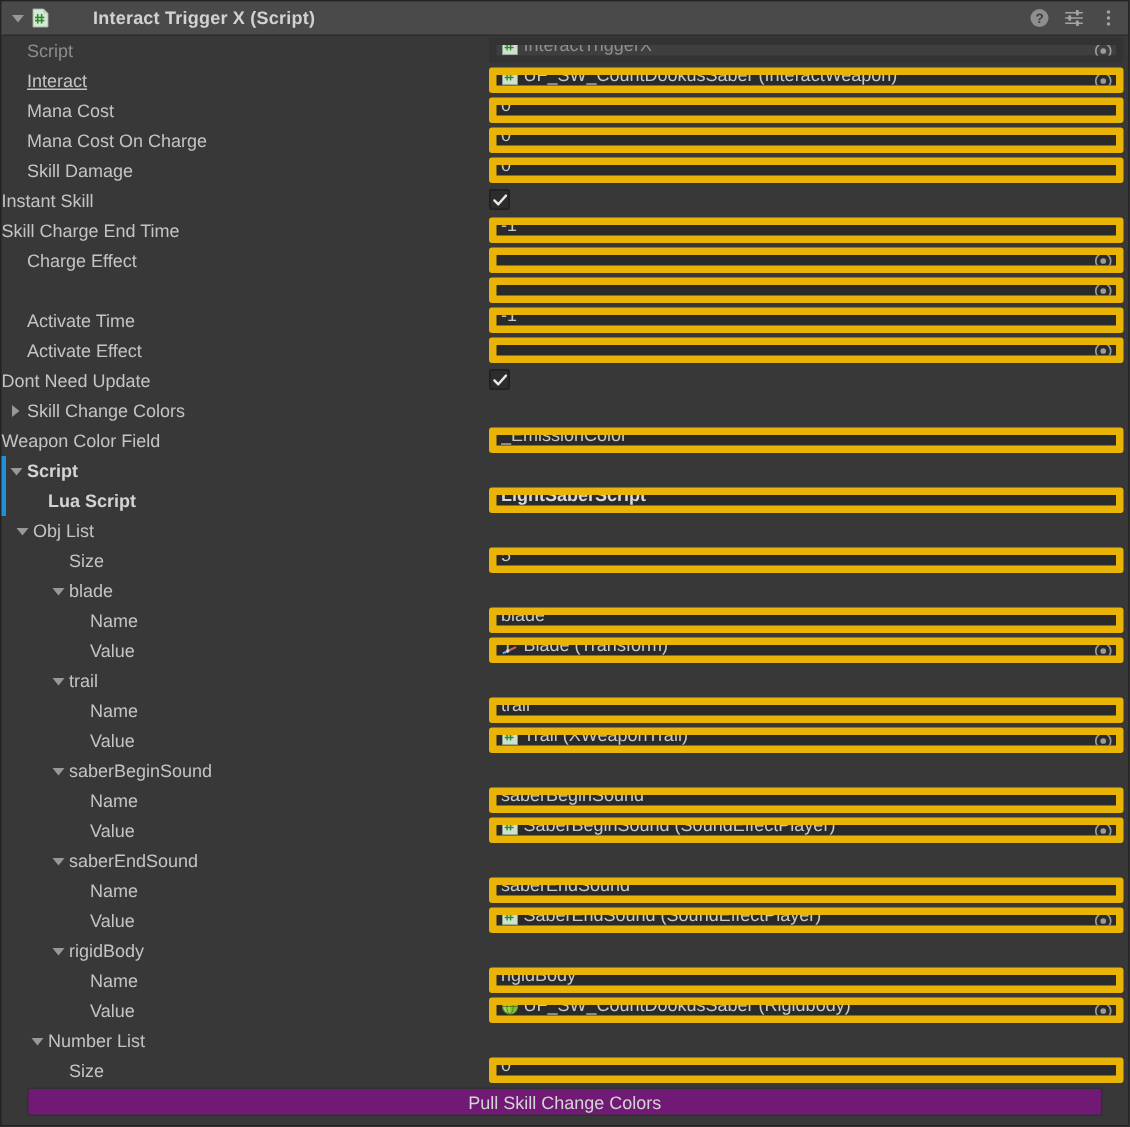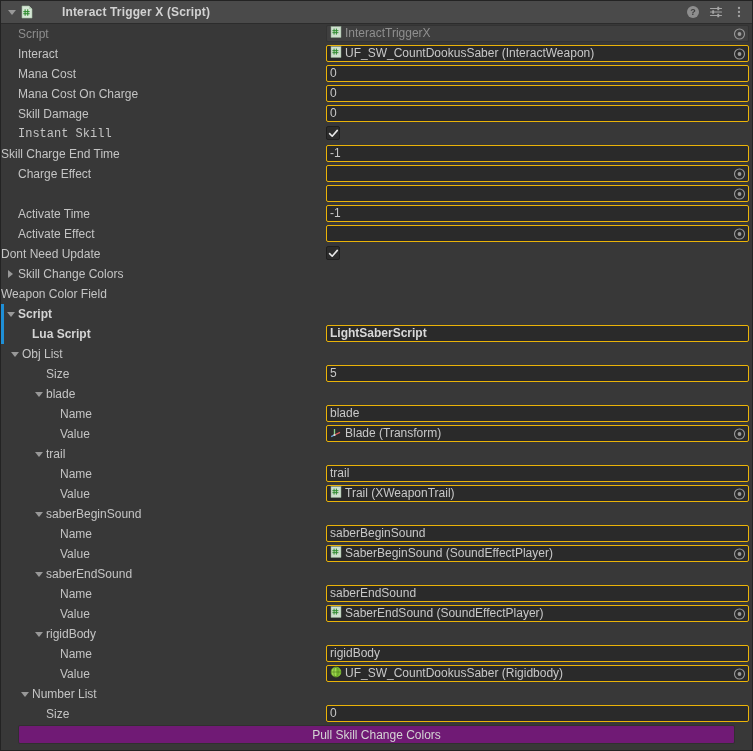--- a/index.html
+++ b/index.html
@@ -88,23 +88,23 @@
   }
 
   
   .field{
     position:absolute;
     left:325px;right:3px;
     height:17px;
     top:1px;
     box-sizing:border-box;
     background:#2a2a2a;
-    border:1px solid #eab308;
+    border:5px solid #eab308;
     border-radius:2px;
-    display:flex;align-items:flex-start;
+    display:flex;align-items:flex-end;
     padding:0 3px;
     font-size:12px;color:#c8c8c8;
     overflow:hidden;white-space:nowrap;
   }
   .field.bold{font-weight:bold;color:#d8d8d8;}
   .field.readonly{background:#3f3f3f;border-color:#333;color:#8f8f8f;}
   .field.objref{padding-right:20px;}
   .field .txt{overflow:hidden;text-overflow:ellipsis;}
 
   .obj-pick{
@@ -232,21 +232,21 @@
             </svg>
           </span>
           <span class="txt">InteractTriggerX</span>
           <span class="obj-pick"><svg width="13" height="13" viewBox="0 0 13 13">
               <circle cx="6.5" cy="6.5" r="5" fill="none" stroke="#9a9a9a" stroke-width="1.1"></circle>
               <circle cx="6.5" cy="6.5" r="1.9" fill="#9a9a9a"></circle>
             </svg></span>
         </div>
       </div>
       <div class="row">
-        <div class="label" style="padding-left: 17px;">
+        <div class="label" style="padding-left: 17px; text-decoration: underline;">
           <span>Interact</span>
         </div>
         <div class="field objref">
           <span style="display: flex; flex: 0 0 auto;">
             <svg class="tyicon" viewBox="0 0 12 12">
               <rect x="1" y="0.5" width="10" height="11" fill="#cfe0cf" stroke="#8fa88f" stroke-width=".5"></rect>
               <g fill="#2e8b2e">
                 <rect x="3.6" y="2.6" width=".95" height="6"></rect>
                 <rect x="5.9" y="2.6" width=".95" height="6"></rect>
                 <rect x="2.4" y="4.2" width="6" height=".95"></rect>
@@ -279,21 +279,21 @@
       </div>
       <div class="row">
         <div class="label" style="padding-left: 17px;">
           <span>Skill Damage</span>
         </div>
         <div class="field">
           <span class="txt">0</span>
         </div>
       </div>
       <div class="row">
-        <div class="label" style="padding-left: 17px; font-family: Liberation Mono, monospace;">
+        <div class="label" style="">
           <span>Instant Skill</span>
         </div>
         <div class="checkbox">
           <svg width="11" height="11" viewBox="0 0 11 11">
             <path d="M1.6 5.6 L4.2 8.2 L9.3 2.4" fill="none" stroke="#e8e8e8" stroke-width="1.6" stroke-linecap="round" stroke-linejoin="round"></path>
           </svg>
         </div>
       </div>
       <div class="row">
         <div class="label" style="">
@@ -358,20 +358,23 @@
         <div class="label" style="padding-left: 3px;">
           <span class="lbl-fold">
             <span class="tri-right"></span>
           </span>
           <span>Skill Change Colors</span>
         </div>
       </div>
       <div class="row">
         <div class="label" style=" justify-content: flex-end;">
           <span>Weapon Color Field</span>
+        </div>
+        <div class="field">
+          <span class="txt">_EmissionColor</span>
         </div>
       </div>
       <div class="row">
         <div class="blue-bar" style="top: 0px; bottom: 0px; background: rgb(31, 143, 214);"></div>
         <div class="label bold" style="padding-left: 3px;">
           <span class="lbl-fold">
             <span class="tri-down"></span>
           </span>
           <span>Script</span>
         </div>

